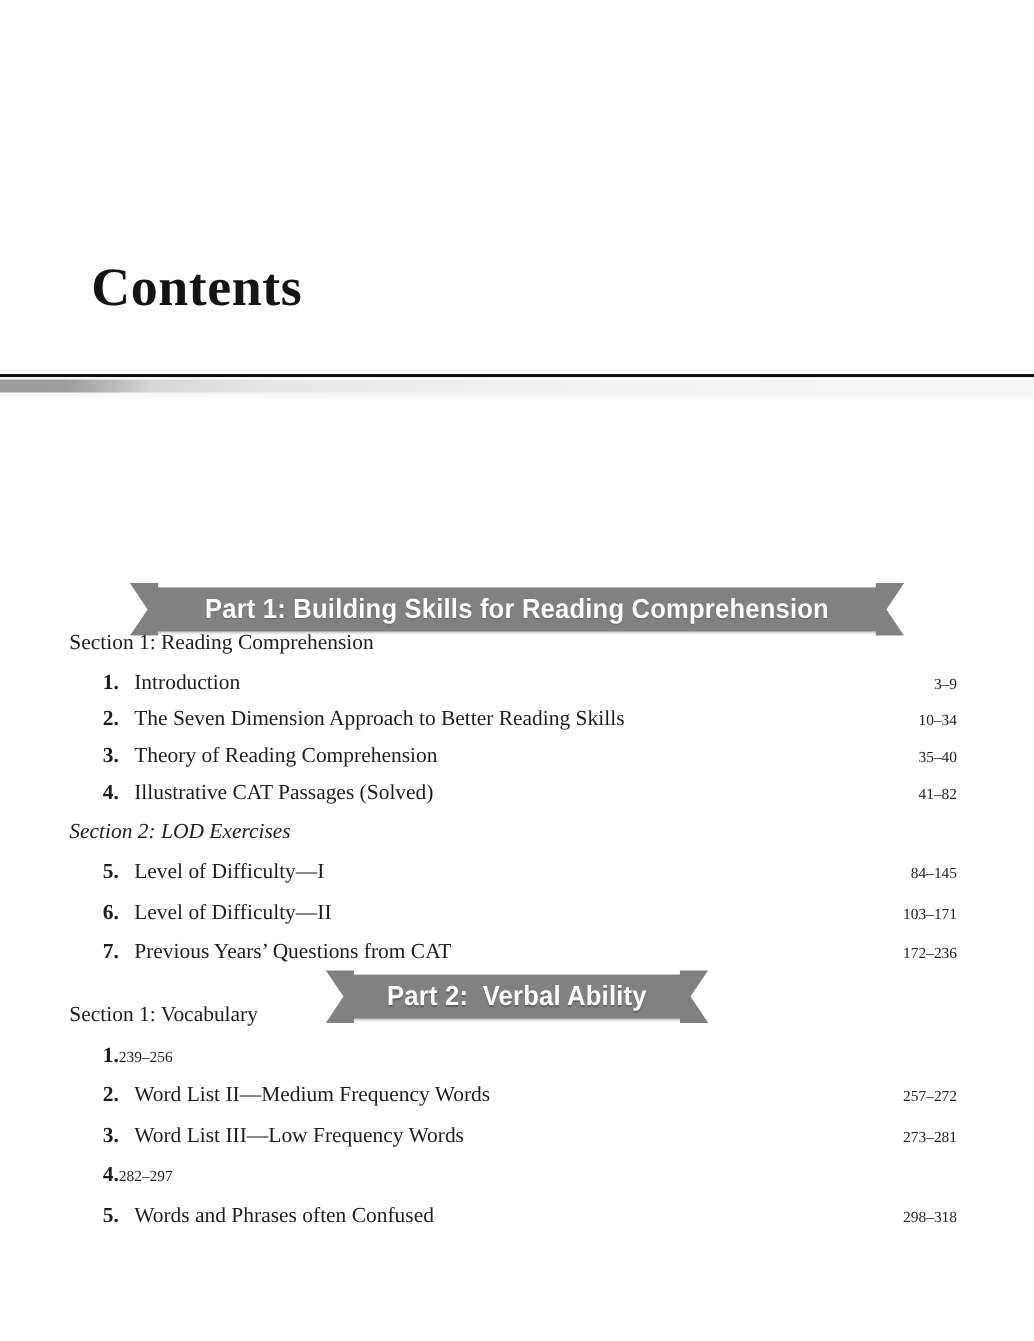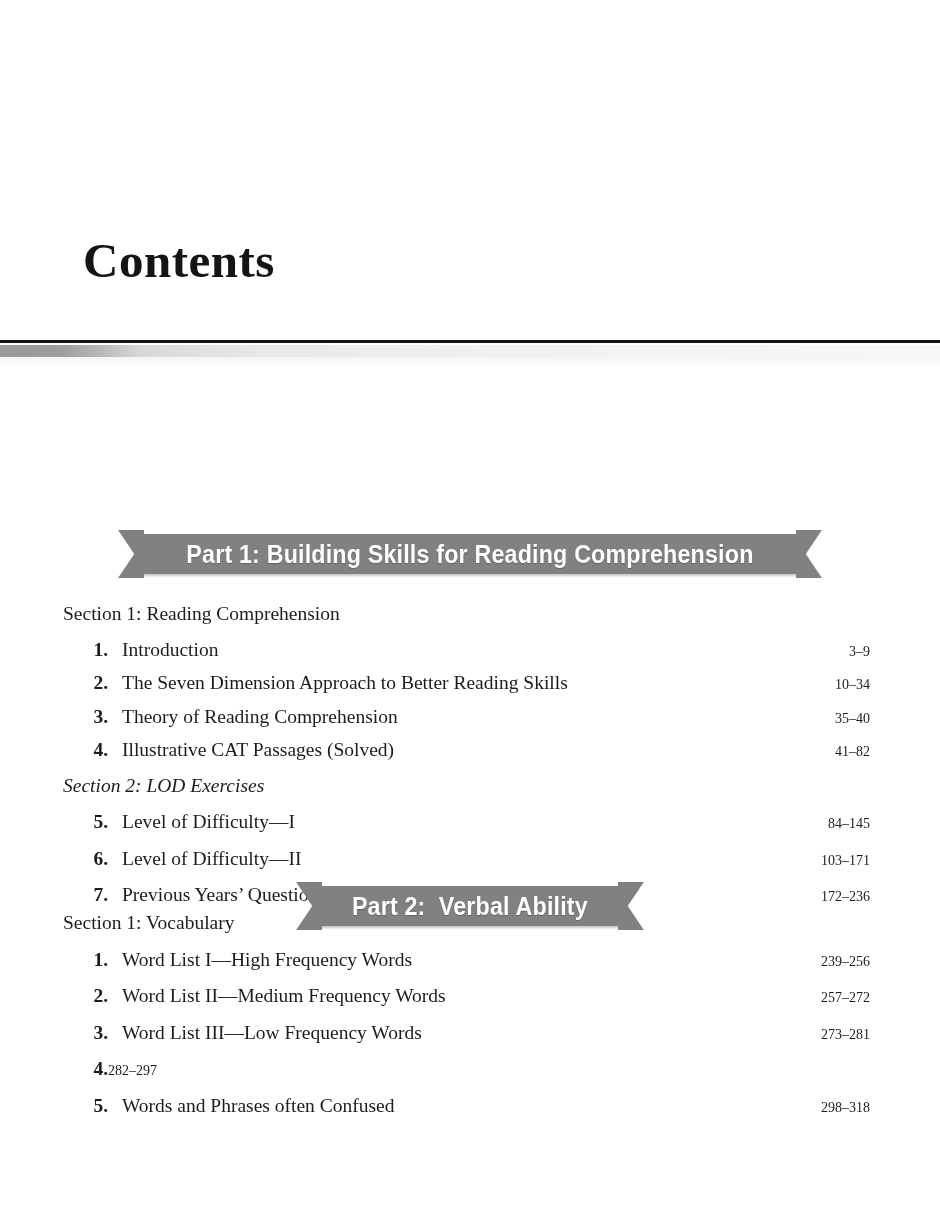--- a/index.html
+++ b/index.html
@@ -161,21 +161,21 @@
 </div>
 
 <div class="banner-row" style="top:510px;">
   <div class="banner">
     <span class="tail tail-left"></span>
     <span class="banner-inner">Part 1: Building Skills for Reading Comprehension</span>
     <span class="tail tail-right"></span>
   </div>
 </div>
 
-<div class="toc" style="top:604px;">
+<div class="toc" style="top:575px;">
 
   <div class="section-head">Section 1: Reading Comprehension</div>
 
   <div class="entry" style="margin-top:16px;">
     <span class="entry-num">1.</span>
     <span class="entry-label">Introduction</span>
     <span class="entry-pages">3–9</span>
   </div>
   <div class="entry" style="margin-top:14px;">
     <span class="entry-num">2.</span>
@@ -219,21 +219,20 @@
     <span class="tail tail-right"></span>
   </div>
 </div>
 
 <div class="toc" style="top:913px;">
 
   <div class="section-head">Section 1: Vocabulary</div>
 
   <div class="entry" style="margin-top:17px;">
     <span class="entry-num">1.</span>
-    <span class="entry-label">Word List I—High Frequency Words</span>
     <span class="entry-pages">239–256</span>
   </div>
   <div class="entry" style="margin-top:17px;">
     <span class="entry-num">2.</span>
     <span class="entry-label">Word List II—Medium Frequency Words</span>
     <span class="entry-pages">257–272</span>
   </div>
   <div class="entry" style="margin-top:17px;">
     <span class="entry-num">3.</span>
     <span class="entry-label">Word List III—Low Frequency Words</span>

